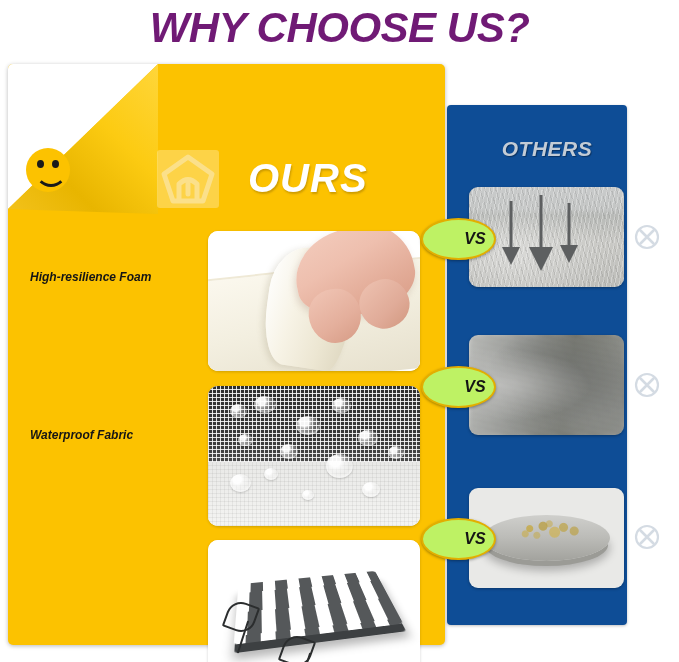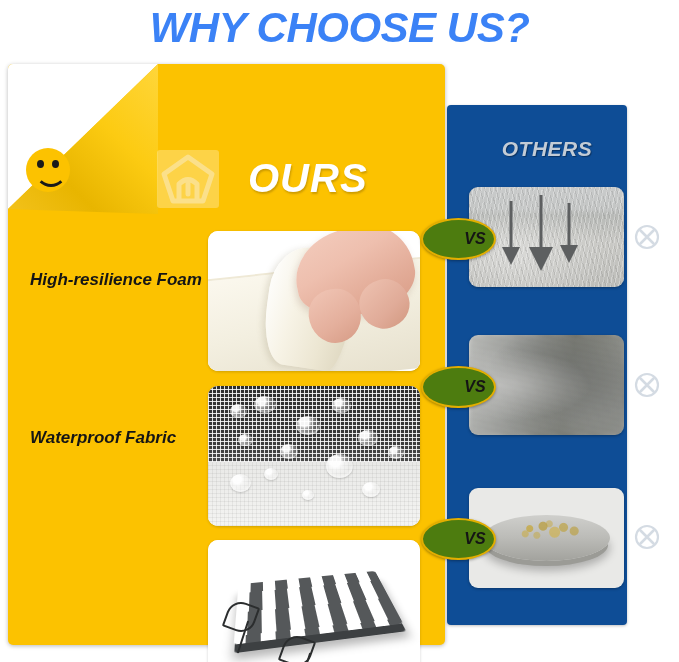--- a/index.html
+++ b/index.html
@@ -21,21 +21,21 @@
     left: 0; top: 0;
     width: 679px;
     height: 56px;
     display: flex;
     align-items: center;
     justify-content: center;
     font-size: 42px;
     font-weight: bold;
     font-style: italic;
     letter-spacing: -0.5px;
-    color: #3b82f6;
+    color: #701a75;
     white-space: nowrap;
   }
 
   
   #others-panel {
     position: absolute;
     left: 447px;
     top: 105px;
     width: 180px;
     height: 520px;
@@ -226,21 +226,21 @@
     font-style: italic;
     color: #ffffff;
     text-shadow: 1px 2px 2px rgba(120,85,0,0.35);
     letter-spacing: 1px;
   }
 
   .feature-label {
     position: absolute;
     left: 22px;
     width: 180px;
-    font-size: 17px;
+    font-size: 12px;
     font-weight: bold;
     font-style: italic;
     color: #151515;
     line-height: 1.18;
   }
   #feature-label-1 { top: 206px; }
   #feature-label-2 { top: 364px; }
   #feature-label-3 { top: 516px; }
 
   .ours-photo {
@@ -357,21 +357,21 @@
     transform: rotate(18deg);
     border-radius: 2px;
   }
 
   
   .vs-badge {
     position: absolute;
     left: 421px;
     width: 38px; height: 38px;
     border-radius: 50%;
-    background: #4d7c0f;
+    background: #bef264;
     border: 2px solid #e3ae00;
     display: flex;
     align-items: center;
     justify-content: center;
     font-size: 16px;
     font-weight: bold;
     font-style: italic;
     color: #151515;
     box-shadow: 0 1px 3px rgba(0,0,0,0.35);
     padding-left: 33px;

